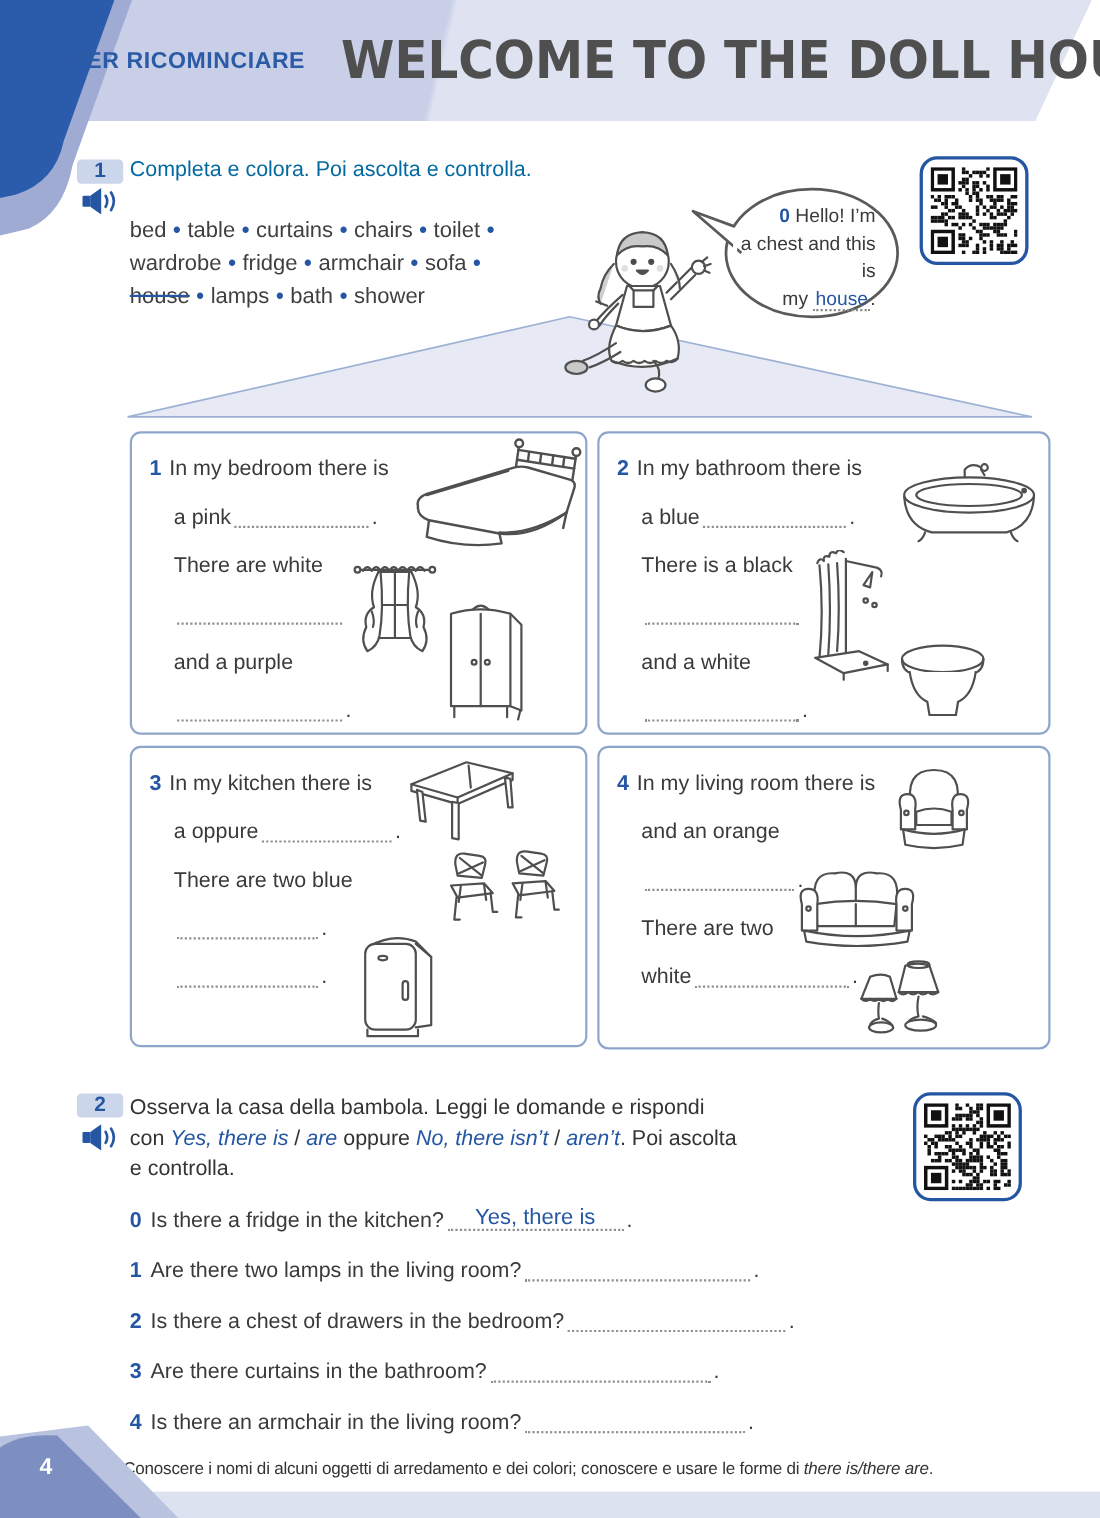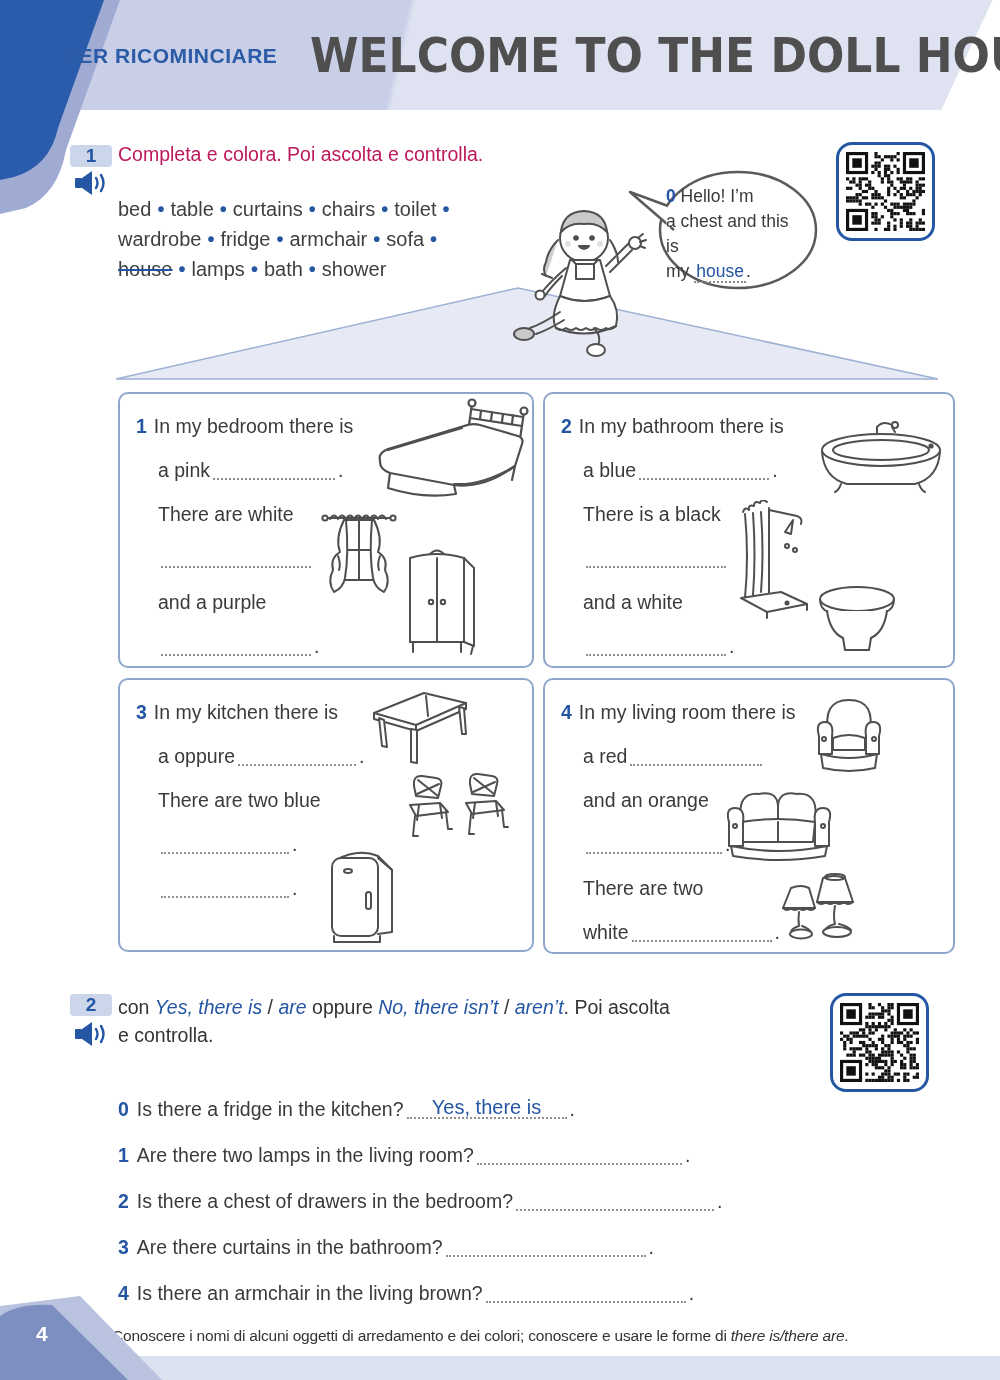--- a/index.html
+++ b/index.html
@@ -18,32 +18,32 @@
   .big-title { position:absolute; left:310px; top:30px; width:650px; text-align:center;
     font-family:"DejaVu Sans", sans-serif; font-weight:800; font-size:44px; color:#4f4f4f;
     letter-spacing:0px; transform:scaleY(1.08); white-space:nowrap; }
 
   
   .badge { position:absolute; width:42px; height:22px; background:#ccd6ea; border-radius:4px;
     text-align:center; font-size:19px; font-weight:bold; color:#2456a4; line-height:22px; }
   .speaker { position:absolute; width:32px; height:28px; }
 
   
-  .instr1 { position:absolute; left:118px; top:143px; font-size:19.5px; color:#be185d; }
+  .instr1 { position:absolute; left:118px; top:143px; font-size:19.5px; color:#0369a1; }
   .wordlist { position:absolute; left:118px; top:194px; font-size:20px; color:#3f3f3f; line-height:30px; }
   .dot { color:#2456a4; font-weight:bold; padding:0 6px; }
   .struck { text-decoration:line-through; text-decoration-color:#2456a4; text-decoration-thickness:2px; }
 
   .qr-frame { position:absolute; width:99px; height:99px; border:3px solid #2456a4;
     border-radius:16px; background:#fff; padding:7px; }
   .qr-frame svg { width:100%; height:100%; }
 
   
   .bubble-svg { position:absolute; left:628px; top:168px; width:192px; height:126px; }
-  .bubble-text { position:absolute; left:666px; top:184px; width:130px; text-align:left;
+  .bubble-text { position:absolute; left:666px; top:184px; width:130px; text-align:right;
     font-size:17.5px; line-height:25px; color:#3a3a3a; }
   .bubble-text .bnum { color:#2456a4; font-weight:bold; }
   .ans-inline { color:#2456a4; border-bottom:2px dotted #8a8a8a; padding:0 2px; }
 
   .roof-svg { position:absolute; left:100px; top:282px; width:860px; height:102px; }
   .doll-svg { position:absolute; left:498px; top:196px; width:178px; height:164px; }
 
   
   .ex-box { position:absolute; background:#fff; border:2px solid #8ea6cc; border-radius:10px; }
   .ex-box .bl { position:relative; height:44px; display:flex; align-items:center;
@@ -574,24 +574,20 @@
       </svg>
     </div>
   </div>
 
   <div class="ex-box" style="left:543px; top:678px; width:412px; height:276px;">
     <div class="bl first">
         <span class="qnum">4</span>
         <span>In my living room there is</span>
       </div>
     <div class="bl">
-        <span>a red</span>
-        <span class="blank" style="width:132px;"></span>
-      </div>
-    <div class="bl">
         <span>and an orange</span>
       </div>
     <div class="bl">
         <span class="blank" style="width:136px;"></span>
         <span>.</span>
       </div>
     <div class="bl">
         <span>There are two</span>
       </div>
     <div class="bl">
@@ -656,20 +652,21 @@
     <g fill="#2456a4">
       <rect x="1" y="9" width="7" height="10" rx="1"></rect>
       <path d="M8,9 L18,2 L18,26 L8,19 Z"></path>
     </g>
     <g stroke="#2456a4" stroke-width="2.4" fill="none" stroke-linecap="round">
       <path d="M22,9 q3,5 0,10"></path>
       <path d="M27,6 q5,8 0,16"></path>
     </g>
   </svg>
   <div class="instr2">
+    <div>Osserva la casa della bambola. Leggi le domande e rispondi</div>
     <div><span>con </span><span class="bluei">Yes, there is</span><span> / </span><span class="bluei">are</span><span> oppure </span><span class="bluei">No, there isn’t</span><span> / </span><span class="bluei">aren’t</span><span>. Poi ascolta</span></div>
     <div>e controlla.</div>
   </div>
 
   <div class="qr-frame" style="left:830px; top:993px;">
     <svg viewBox="0 0 100 100">
         <rect x="36" y="0" width="4" height="4" fill="#111"></rect>
         <rect x="48" y="0" width="4" height="4" fill="#111"></rect>
         <rect x="60" y="0" width="4" height="4" fill="#111"></rect>
         <rect x="64" y="0" width="4" height="4" fill="#111"></rect>
@@ -922,21 +919,21 @@
     <div class="qrow">
       <span class="qn">3</span>
       <span>Are there curtains in the bathroom?</span>
       <span class="blank" style="width:200px;">
           <span class="ansv"></span>
         </span>
       <span>.</span>
     </div>
     <div class="qrow">
       <span class="qn">4</span>
-      <span>Is there an armchair in the living brown?</span>
+      <span>Is there an armchair in the living room?</span>
       <span class="blank" style="width:200px;">
           <span class="ansv"></span>
         </span>
       <span>.</span>
     </div>
   </div>
 
   <div class="bottom-band"></div>
   <div class="objective">
     <span>Conoscere i nomi di alcuni oggetti di arredamento e dei colori; conoscere e usare le forme di </span><i>there is/there are</i><span>.</span>

